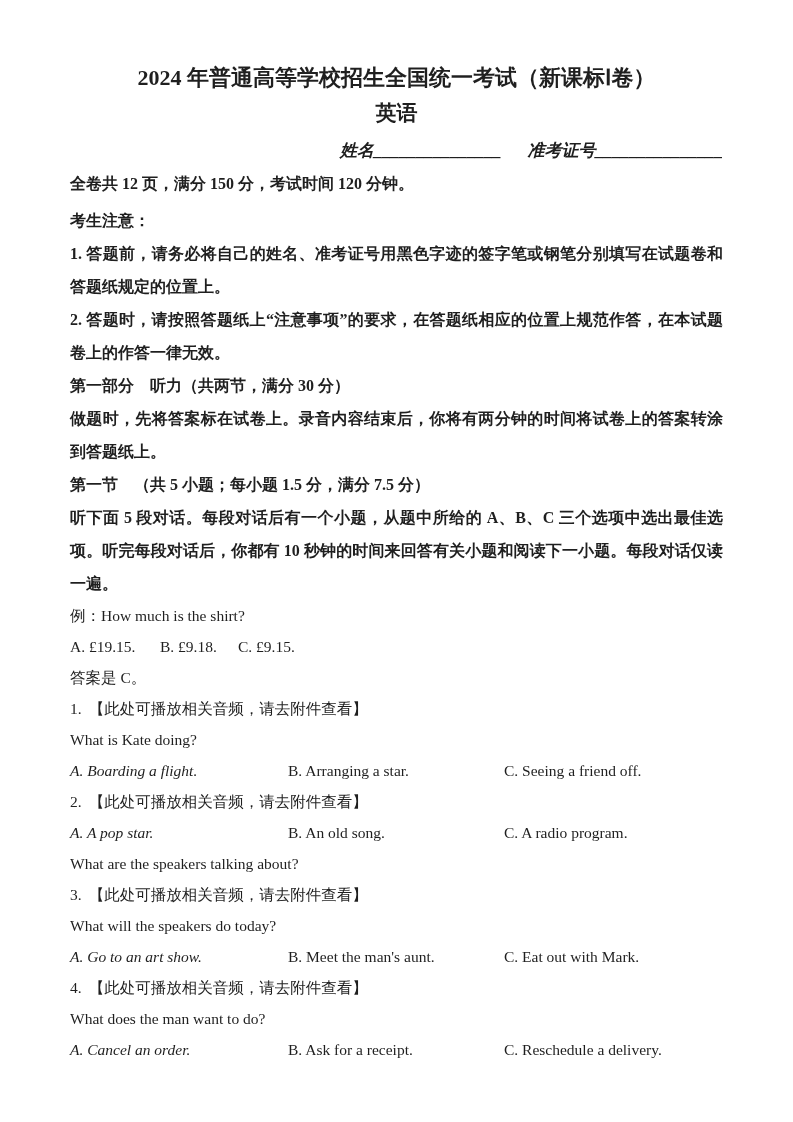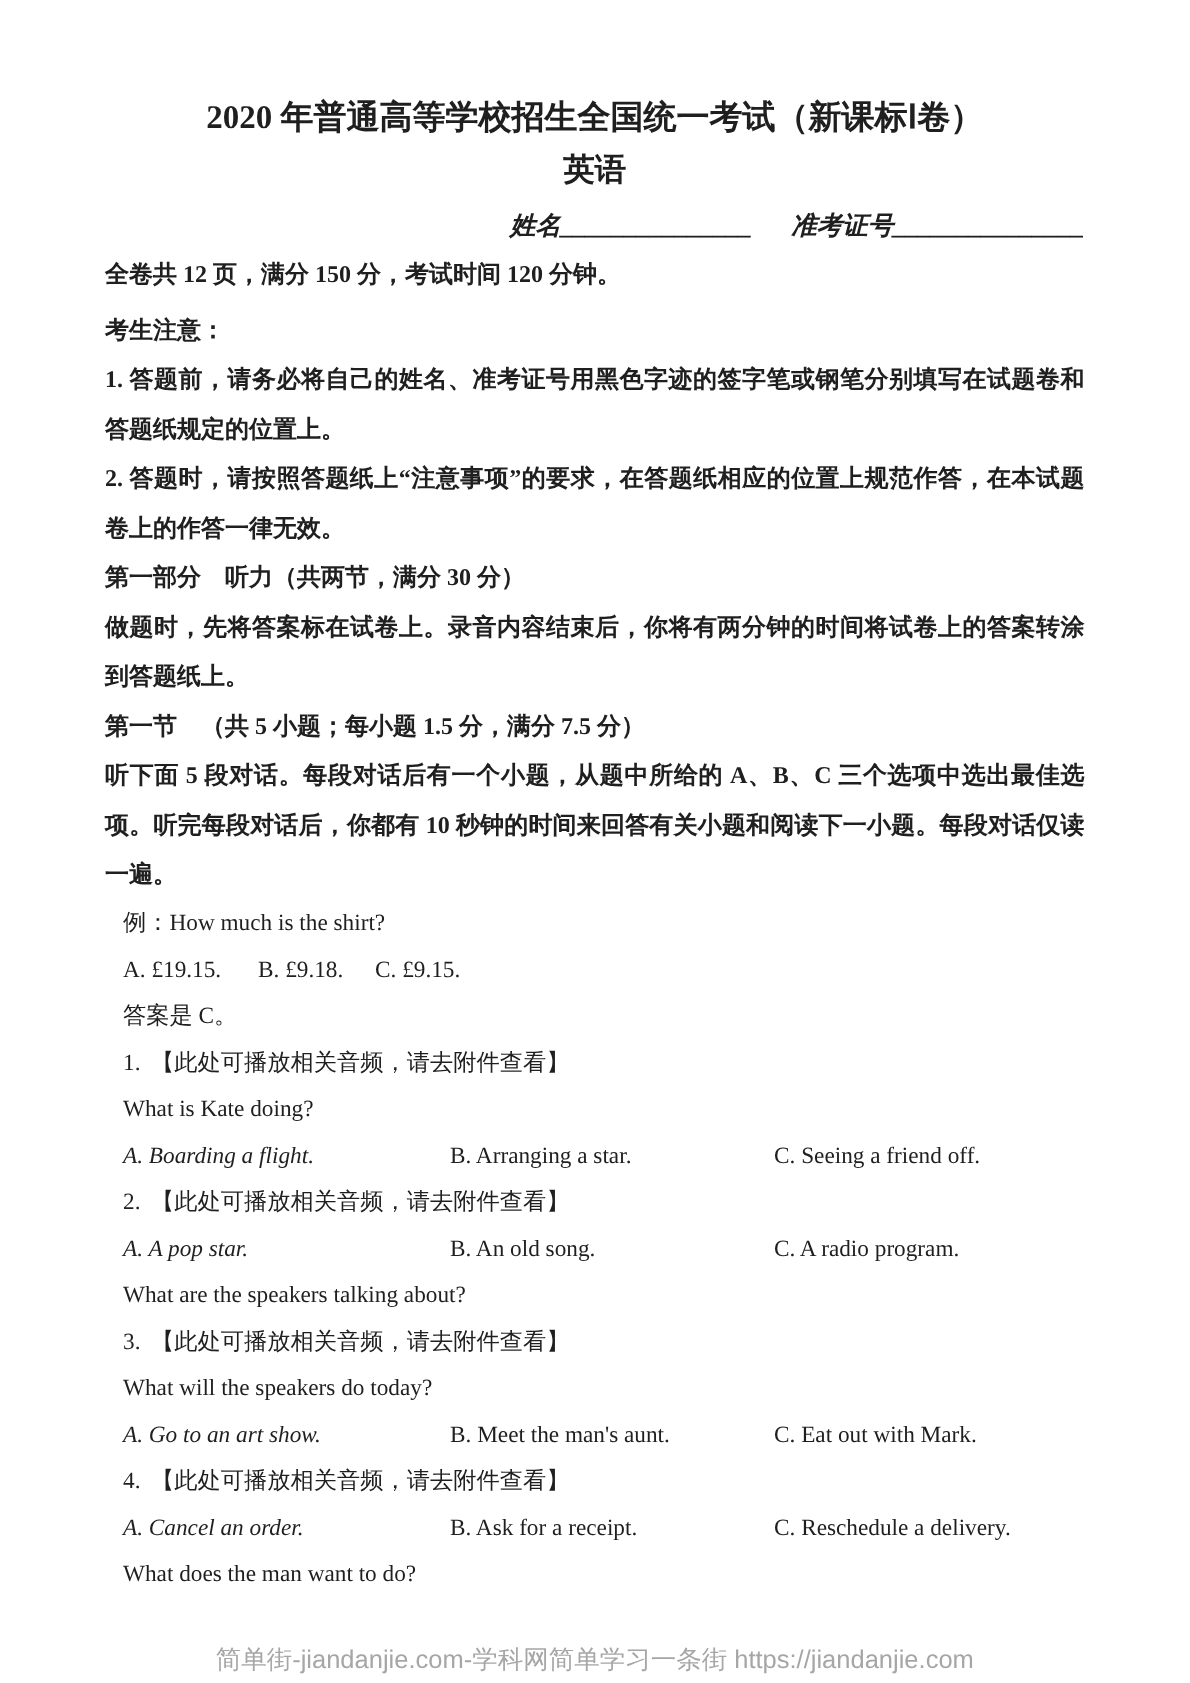--- a/index.html
+++ b/index.html
@@ -56,21 +56,20 @@
     font-weight: 700;
     line-height: 33px;
   }
   .zh-par { text-align: justify; }
   .zh-head { text-align: left; }
   
   .en-block {
     font-size: 15.5px;
     font-weight: 400;
     line-height: 31px;
-    margin-left: 12px;
   }
   .row { white-space: nowrap; }
   .opt-row .col1 { display: inline-block; width: 218px; font-style: italic; }
   .opt-row .col2 { display: inline-block; width: 216px; }
   .ex-opts .ex1 { display: inline-block; width: 90px; }
   .ex-opts .ex2 { display: inline-block; width: 78px; }
   .q-num { display: inline-block; margin-right: 7px; }
   
   .footer {
     margin-top: 30px;
@@ -79,21 +78,21 @@
     font-size: 17px;
     color: #a6a6a6;
     line-height: 24px;
   }
 </style>
 </head>
 <body>
 
 <div class="doc">
 
-  <div class="title">2020 年普通高等学校招生全国统一考试（新课标Ⅰ卷）</div>
+  <div class="title">2024 年普通高等学校招生全国统一考试（新课标Ⅰ卷）</div>
 
   <div class="subject">英语</div>
 
   <div class="name-line">
     <span>姓名</span><span class="blank">_______________</span><span class="gap"></span><span>准考证号</span><span class="blank">_______________</span>
   </div>
 
   <div class="info-line">全卷共 12 页，满分 150 分，考试时间 120 分钟。</div>
 
   <div class="zh-block">
@@ -134,22 +133,21 @@
       <span class="q-num">3.</span><span>【此处可播放相关音频，请去附件查看】</span>
     </div>
     <div class="row">What will the speakers do today?</div>
     <div class="row opt-row">
       <span class="col1">A. Go to an art show.</span><span class="col2">B. Meet the man's aunt.</span><span>C. Eat out with Mark.</span>
     </div>
 
     <div class="row">
       <span class="q-num">4.</span><span>【此处可播放相关音频，请去附件查看】</span>
     </div>
+    <div class="row">What does the man want to do?</div>
     <div class="row opt-row">
       <span class="col1">A. Cancel an order.</span><span class="col2">B. Ask for a receipt.</span><span>C. Reschedule a delivery.</span>
     </div>
-    <div class="row">What does the man want to do?</div>
 
   </div>
 
-  <div class="footer">简单街-jiandanjie.com-学科网简单学习一条街 https://jiandanjie.com</div>
 
 </div>
 
 </body></html>

